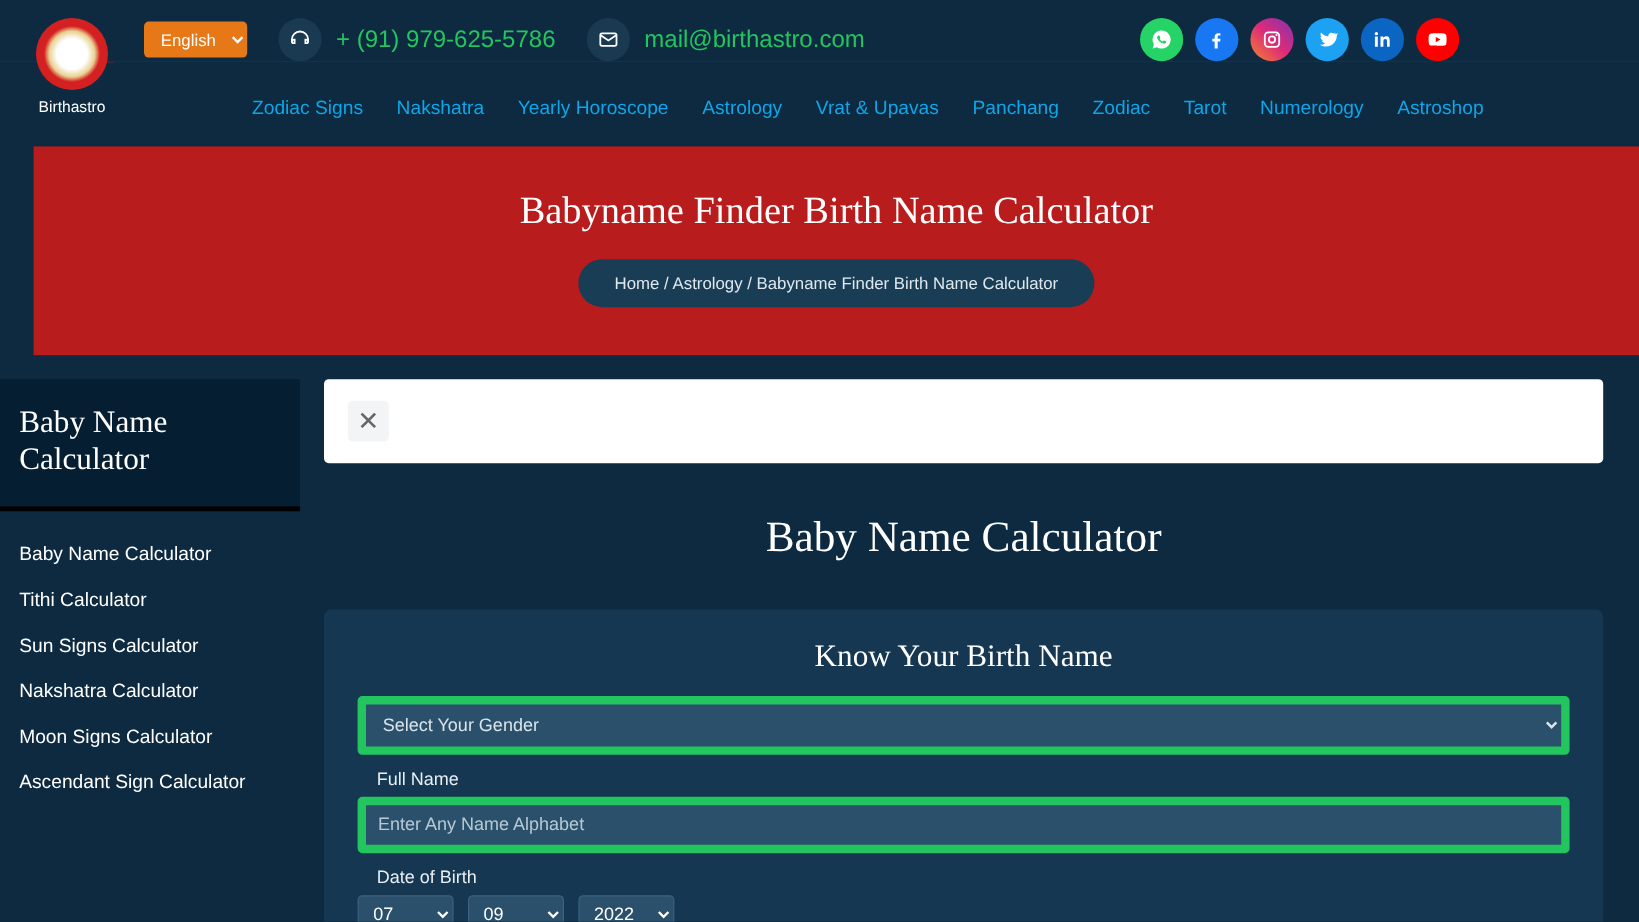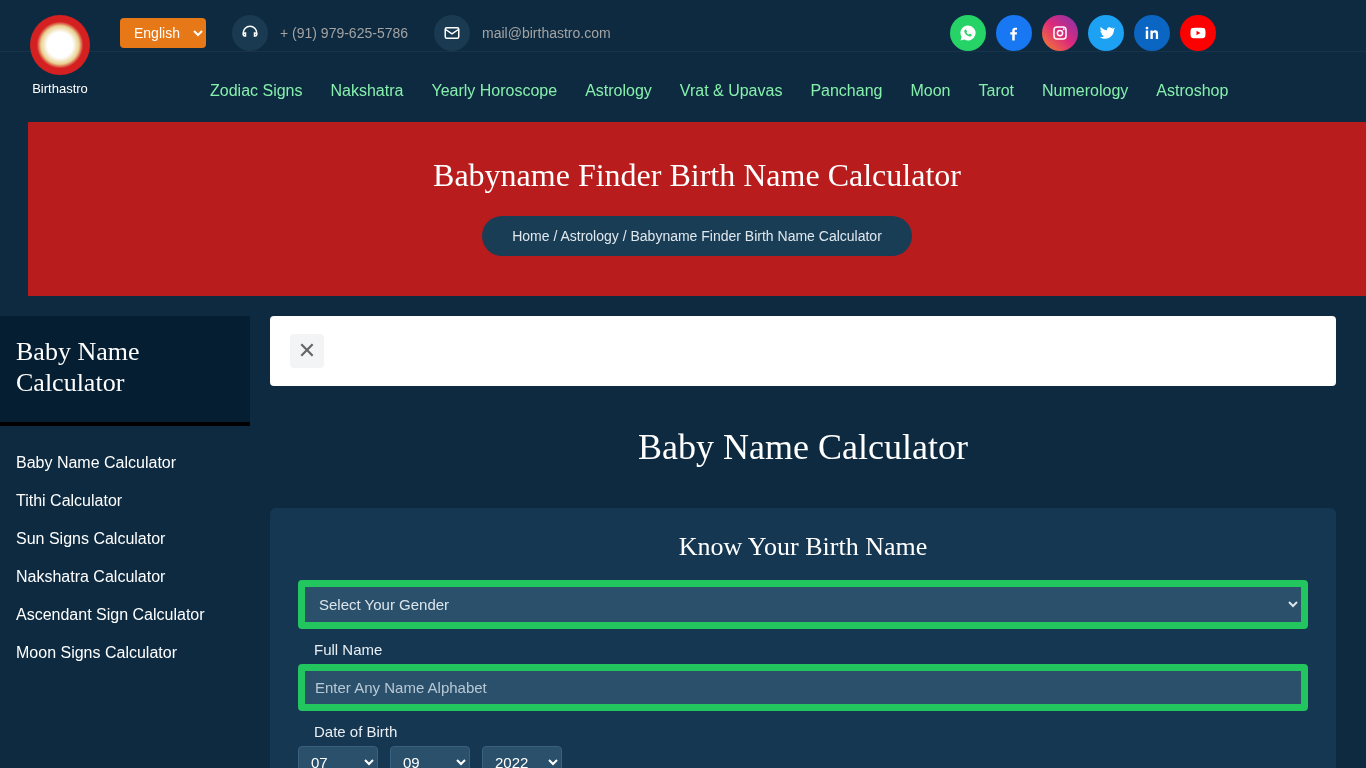--- a/index.html
+++ b/index.html
@@ -1,32 +1,32 @@
 <!DOCTYPE html>
 <html><head>
 <meta charset="utf-8">
 <style>
 * { margin: 0; padding: 0; box-sizing: border-box; }
 body { font-family: Arial, sans-serif; background: #0d2a40; color: #fff; width: 1366px; height: 768px; overflow: hidden; }
 
 .topbar { display: flex; align-items: center; padding: 15px 20px 0 120px; gap: 26px; background: #0d2a40; border-bottom: 1px solid rgba(255,255,255,0.05); }
 .lang-select { background: #e67817; color: #fff; border: none; padding: 6px 10px; border-radius: 4px; font-size: 14px; cursor: pointer; }
-.contact-item { display: flex; align-items: center; gap: 12px; color: #a3a3a3; font-size: 14px; }
+.contact-item { display: flex; align-items: center; gap: 12px; color: #22c55e; font-size: 20px; }
 .icon-circle { width: 36px; height: 36px; border-radius: 50%; background: #1a3a52; display: flex; align-items: center; justify-content: center; }
 .social-row { margin-left: auto; display: flex; gap: 10px; padding-right: 130px; }
 .social { width: 36px; height: 36px; border-radius: 50%; display: flex; align-items: center; justify-content: center; cursor: pointer; }
 .social svg { width: 18px; height: 18px; fill: #fff; }
 
 .logo-wrap { position: absolute; left: 20px; top: 15px; text-align: center; width: 80px; }
 .logo-circle { width: 60px; height: 60px; margin: 0 auto; border-radius: 50%; background: radial-gradient(circle, #fff 30%, #e8d090 45%, #d42020 55%); position: relative; }
 .logo-circle::before { content: ''; position: absolute; inset: -6px; border-radius: 50%; background: repeating-conic-gradient(#d42020 0deg 10deg, transparent 10deg 20deg); z-index: -1; }
 .logo-text { font-size: 13px; color: #fff; margin-top: 6px; }
 
 .mainnav { display: flex; gap: 28px; padding: 30px 120px 22px 210px; font-size: 16px; background: #0d2a40; }
-.mainnav a { color: #86efac; text-decoration: none; cursor: pointer; text-align: center; }
+.mainnav a { color: #0ea5e9; text-decoration: none; cursor: pointer; text-align: center; }
 
 .hero { background: #b91c1c; padding: 35px 0 40px; text-align: center; margin-left: 28px; }
 .hero h1 { font-family: Georgia, serif; font-weight: normal; font-size: 32px; color: #fff; }
 .breadcrumb-pill { display: inline-block; margin-top: 22px; background: #1a3d56; border-radius: 22px; padding: 12px 30px; font-size: 14px; color: #e0e8ee; }
 .breadcrumb-pill a { color: #e0e8ee; text-decoration: none; cursor: pointer; }
 
 .content-row { display: flex; gap: 20px; padding: 20px 20px 0 0; }
 .sidebar { width: 250px; }
 .side-head { background: #061e31; padding: 20px 16px 24px; font-family: Georgia, serif; font-size: 26px; line-height: 1.2; border-bottom: 4px solid #000; }
 .side-links { padding: 18px 16px; }
@@ -112,43 +112,43 @@
   </div>
 </div>
 
 <nav class="mainnav">
   <a>Zodiac Signs</a>
   <a>Nakshatra</a>
   <a>Yearly Horoscope</a>
   <a>Astrology</a>
   <a>Vrat &amp; Upavas</a>
   <a>Panchang</a>
-  <a>Moon</a>
+  <a>Zodiac</a>
   <a>Tarot</a>
   <a>Numerology</a>
   <a>Astroshop</a>
 </nav>
 
 <div class="hero">
   <h1>Babyname Finder Birth Name Calculator</h1>
   <div class="breadcrumb-pill">
     <a>Home</a><span> / </span><a>Astrology</a><span> / </span><span>Babyname Finder Birth Name Calculator</span>
   </div>
 </div>
 
 <div class="content-row">
   <aside class="sidebar">
     <div class="side-head">Baby Name Calculator</div>
     <div class="side-links">
       <a>Baby Name Calculator</a>
       <a>Tithi Calculator</a>
       <a>Sun Signs Calculator</a>
       <a>Nakshatra Calculator</a>
+      <a>Moon Signs Calculator</a>
       <a>Ascendant Sign Calculator</a>
-      <a>Moon Signs Calculator</a>
     </div>
   </aside>
 
   <div class="main-col">
     <div class="alert-box">
       <button class="close-btn">
         <span>✕</span>
       </button>
     </div>
 

